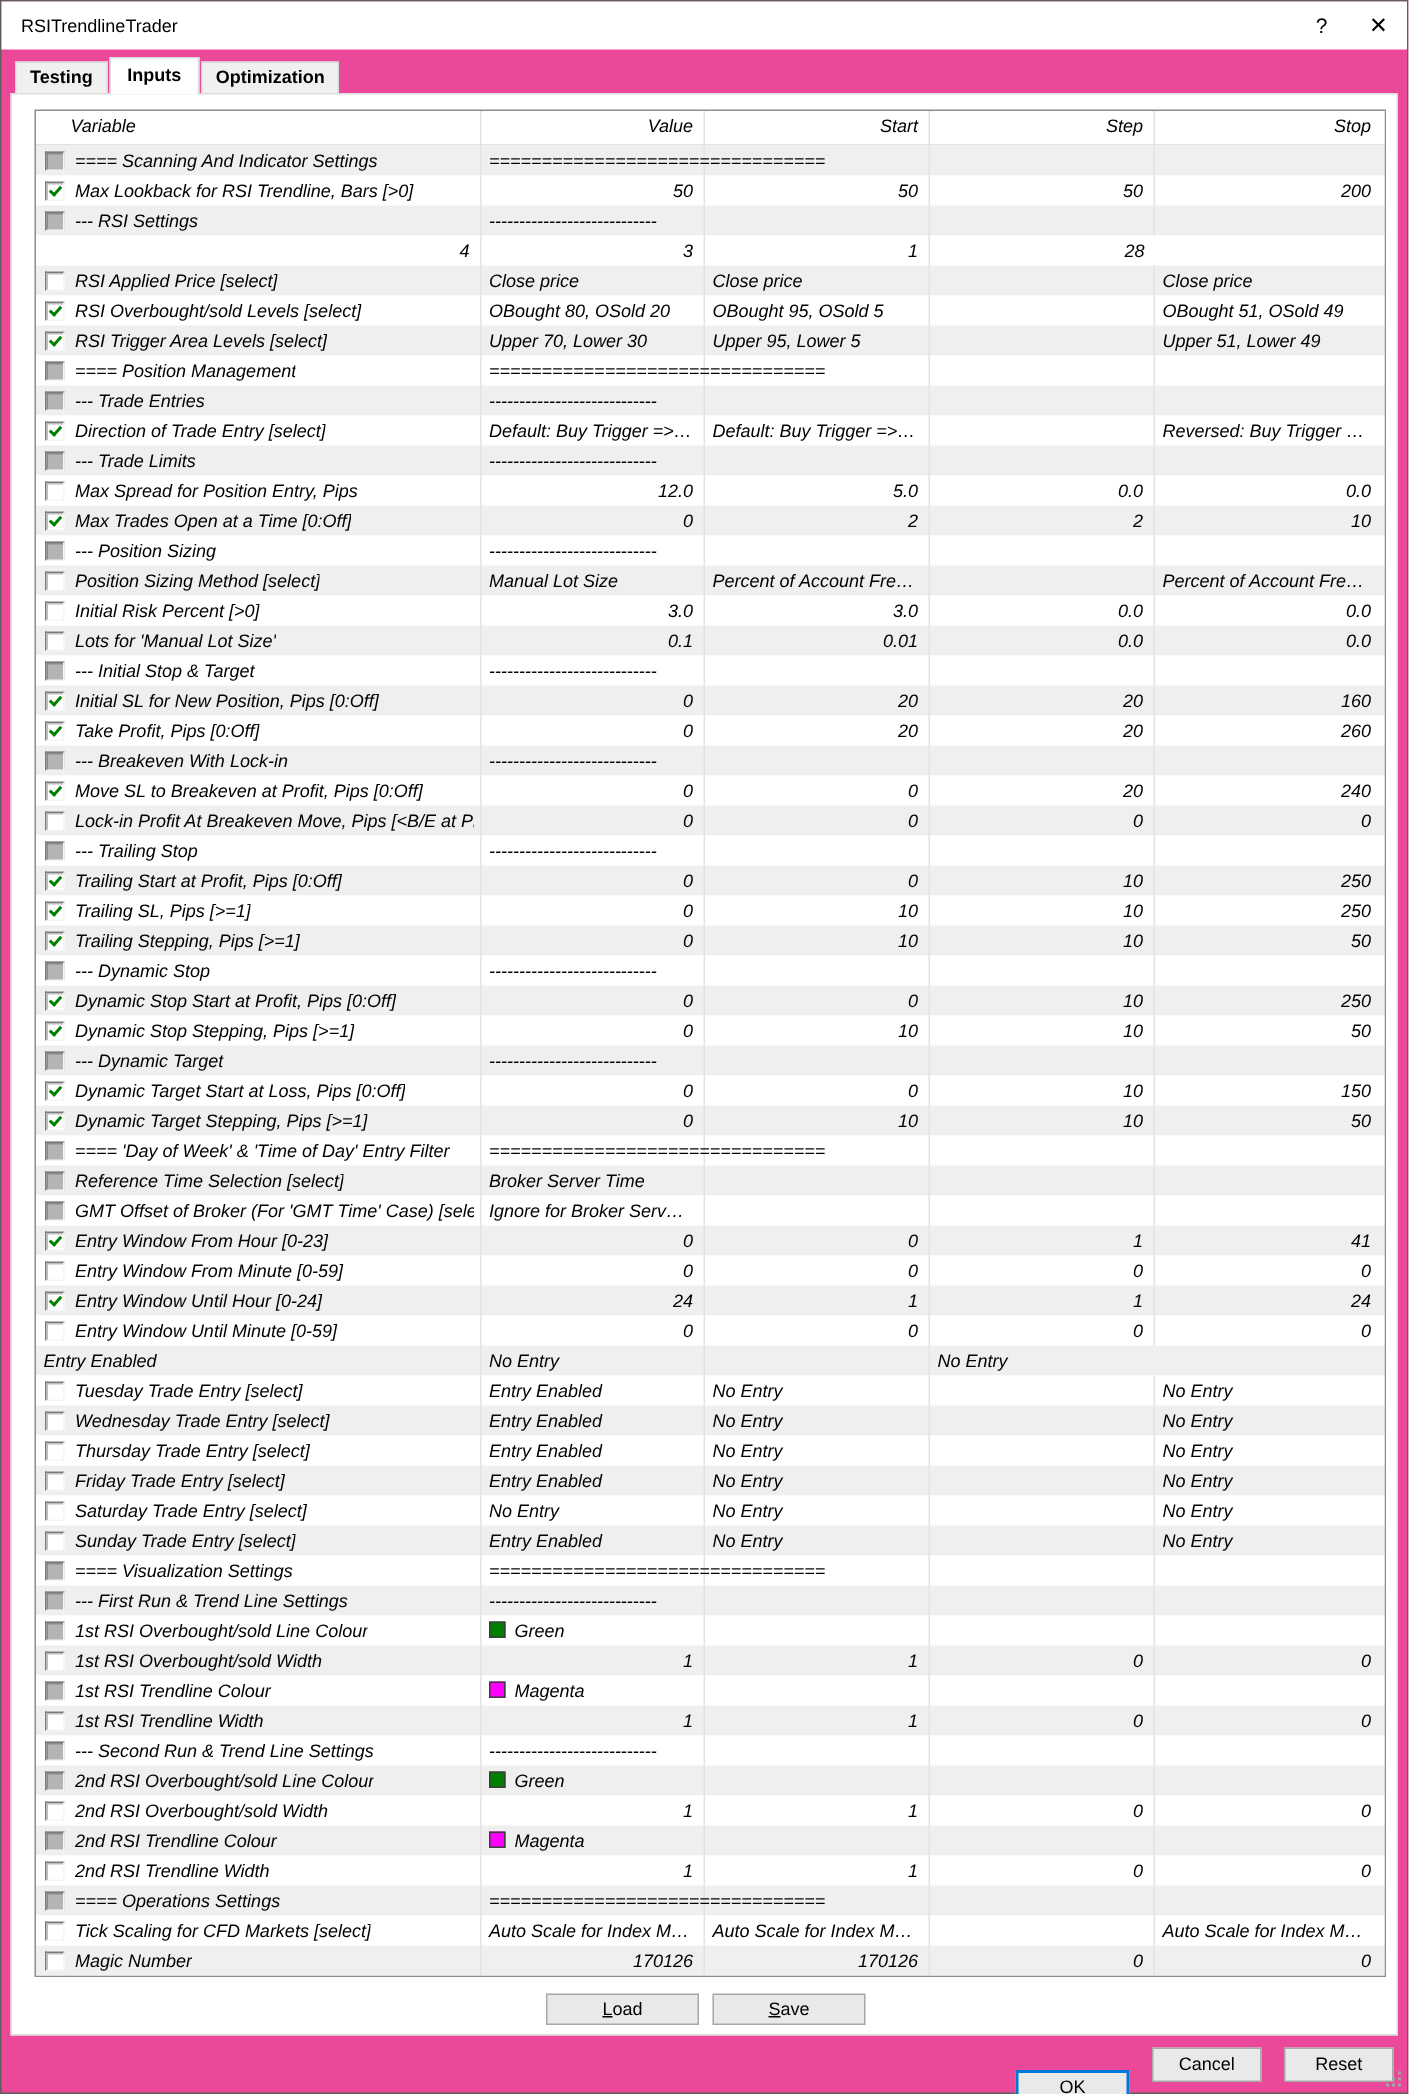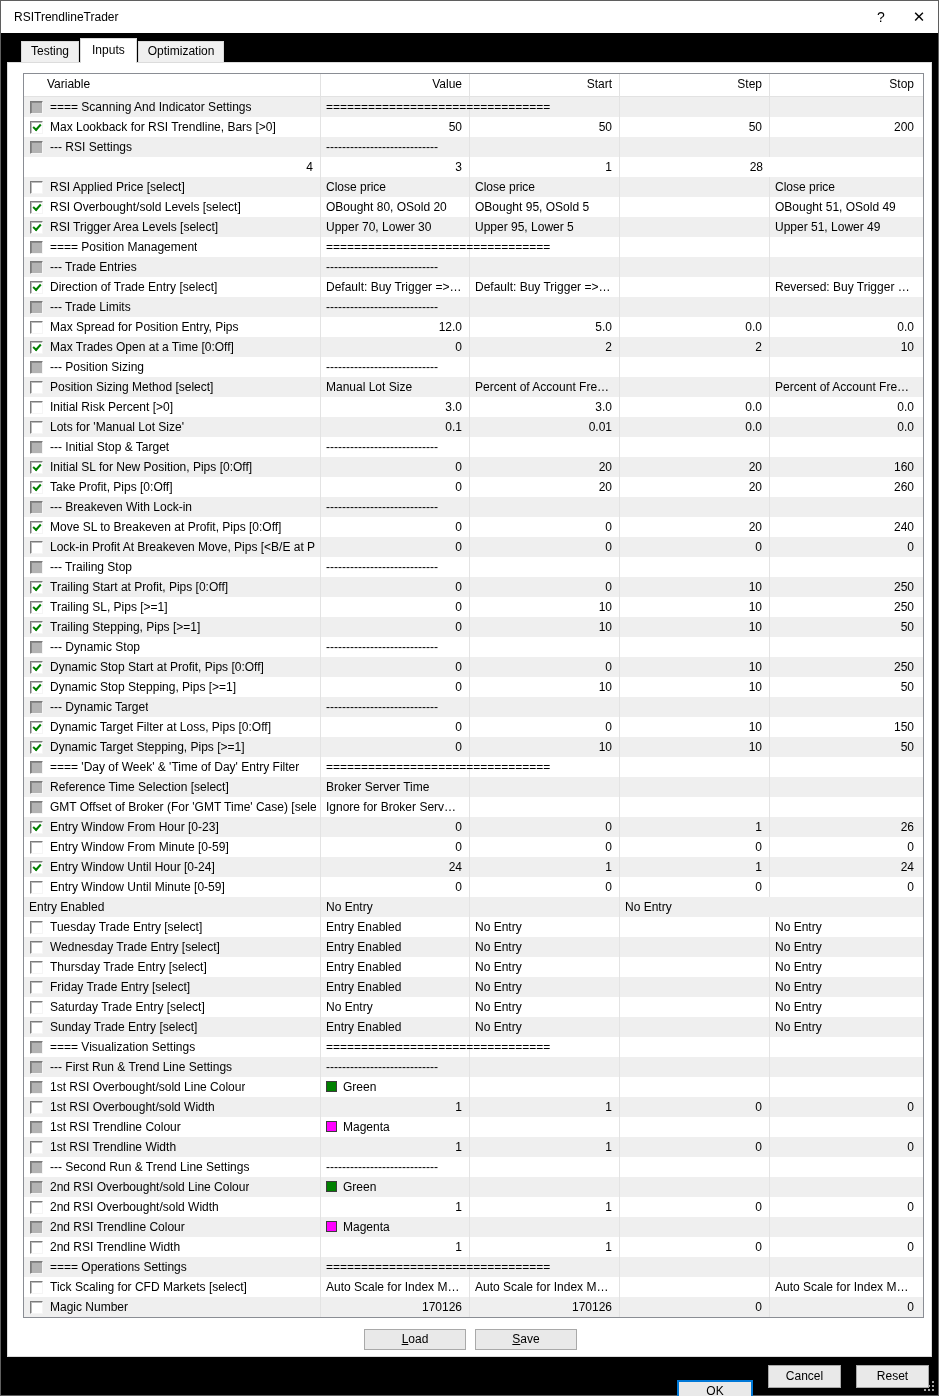--- a/index.html
+++ b/index.html
@@ -1,31 +1,31 @@
 <!DOCTYPE html>
 <html><head>
 <meta charset="utf-8">
 <style>
   html,body{margin:0;padding:0;background:#ffffff;}
   body{width:939px;height:1396px;overflow:hidden;font-family:"Liberation Sans",sans-serif;font-size:12px;color:#000;}
-  .dialog{box-sizing:border-box;width:939px;height:1396px;border:1px solid #5f5f5f;background:#000000;display:flex;flex-direction:column;}
+  .dialog{box-sizing:border-box;width:939px;height:1396px;border:1px solid #5f5f5f;background:#ec4899;display:flex;flex-direction:column;}
   
   .titlebar{height:32px;flex:none;background:#fff;display:flex;align-items:center;padding:0 0 0 13px;}
   .title{flex:1;font-size:12px;}
   .tb-btn{width:38px;height:32px;display:flex;align-items:center;justify-content:center;cursor:default;}
   .help-glyph{font-size:14px;}
   .close-glyph{font-size:15px;}
   
-  .tabstrip{height:29px;flex:none;display:flex;align-items:flex-end;padding-left:20px;}
+  .tabstrip{height:29px;flex:none;display:flex;align-items:flex-end;padding-left:9px;font-weight:bold;}
   .tab{box-sizing:border-box;height:21px;line-height:19px;padding:0 9px;background:#f0f0f0;border:1px solid #d9d9d9;border-bottom:none;margin-right:1px;position:relative;}
   .tab.active{height:25px;line-height:23px;background:#fff;z-index:3;margin-bottom:-1px;padding:0 11px;}
   
   .page{flex:1;min-height:0;background:#fff;border:1px solid #dcdcdc;margin:0 6px;box-sizing:border-box;padding:10px 0 0 15px;position:relative;}
   
-  .table{box-sizing:border-box;width:901px;border:1px solid #8a8d94;background:#fff;}
+  .table{box-sizing:border-box;width:901px;border:1px solid #8a8d94;background:#fff;font-style:italic;}
   .thead,.row{display:grid;grid-template-columns:297px 149px 150px 150px 151px;}
   .thead{height:22px;background:#fff;border-bottom:1px solid #e2e2e2;}
   .th{box-sizing:border-box;line-height:21px;border-right:1px solid #e2e2e2;white-space:nowrap;overflow:hidden;}
   .th:last-child{border-right:none;}
   .th.first{padding-left:23px;text-align:left;}
   .th.num{text-align:right;padding-right:7px;}
   .row{height:20px;}
   .row.odd{background:#efefef;}
   .row.even{background:#ffffff;}
   .cell{box-sizing:border-box;line-height:20px;border-right:1px solid #e3e3e3;white-space:nowrap;overflow:hidden;text-overflow:ellipsis;padding:0 7px 0 5px;}
@@ -388,21 +388,21 @@
               <span class="lbl">--- Dynamic Target</span>
             </div>
             <div class="cell value"><span>----------------------------</span></div>
             <div class="cell start"><span></span></div>
             <div class="cell step"><span></span></div>
             <div class="cell stop"><span></span></div>
           </div>
           <div class="row even">
             <div class="cell var">
               <span class="cb cb-on"></span>
-              <span class="lbl">Dynamic Target Filter at Loss, Pips [0:Off]</span>
+              <span class="lbl">Dynamic Target Start at Loss, Pips [0:Off]</span>
             </div>
             <div class="cell value num"><span>0</span></div>
             <div class="cell start num"><span>0</span></div>
             <div class="cell step num"><span>10</span></div>
             <div class="cell stop num"><span>150</span></div>
           </div>
           <div class="row odd">
             <div class="cell var">
               <span class="cb cb-on"></span>
               <span class="lbl">Dynamic Target Stepping, Pips [&gt;=1]</span>
@@ -443,21 +443,21 @@
             <div class="cell stop"><span></span></div>
           </div>
           <div class="row odd">
             <div class="cell var">
               <span class="cb cb-on"></span>
               <span class="lbl">Entry Window From Hour [0-23]</span>
             </div>
             <div class="cell value num"><span>0</span></div>
             <div class="cell start num"><span>0</span></div>
             <div class="cell step num"><span>1</span></div>
-            <div class="cell stop num"><span>26</span></div>
+            <div class="cell stop num"><span>41</span></div>
           </div>
           <div class="row even">
             <div class="cell var">
               <span class="cb cb-off"></span>
               <span class="lbl">Entry Window From Minute [0-59]</span>
             </div>
             <div class="cell value num"><span>0</span></div>
             <div class="cell start num"><span>0</span></div>
             <div class="cell step num"><span>0</span></div>
             <div class="cell stop num"><span>0</span></div>

